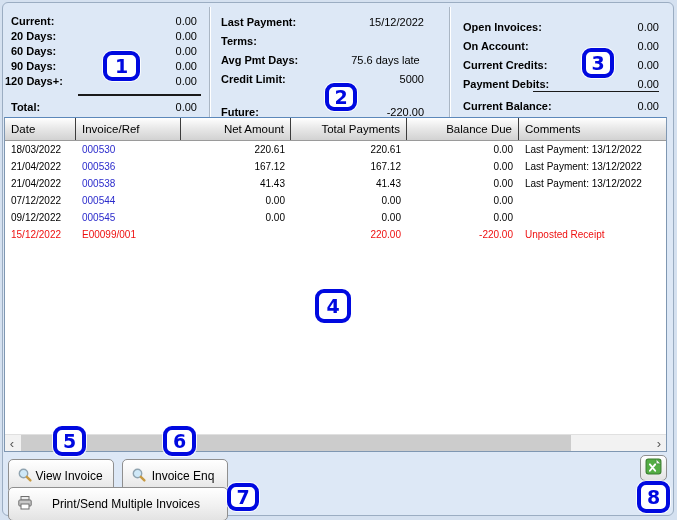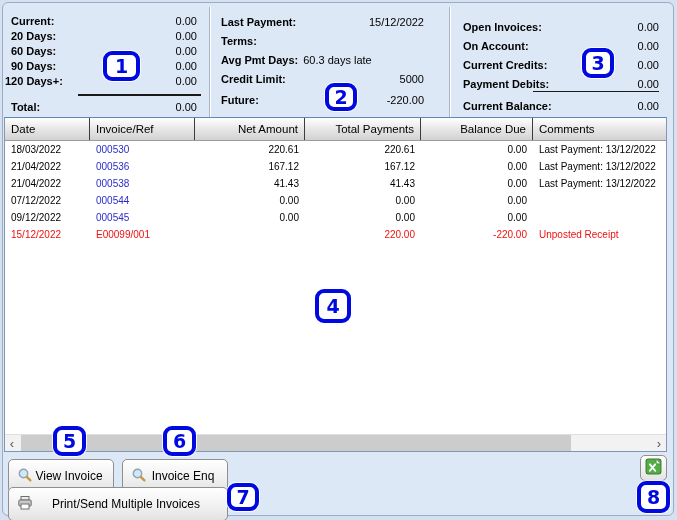--- a/index.html
+++ b/index.html
@@ -23,42 +23,42 @@
     background: linear-gradient(to right,#aab6c4 0,#aab6c4 50%,#ffffff 50%); }
   .panel-rows { position:absolute; }
   .prow { display:flex; align-items:center; height:15px; }
   .prow .lbl { font-weight:bold; white-space:nowrap; }
   .prow .val { margin-left:auto; white-space:nowrap; }
   .prow .val-inline { margin-left:5px; white-space:nowrap; }
   .sum-line { position:absolute; height:0; border-top:2px solid #1a1a1a; }
   .total-row { position:absolute; display:flex; align-items:center; }
   .total-row .lbl { font-weight:bold; }
   .total-row .val { margin-left:auto; }
-  .mid-row { height:19px; }
+  .mid-row { height:19px;gap:48px; }
   .rt-row { height:19px; }
   
   .tableWrap {
     position:absolute; left:4px; top:117px; width:663px; height:335px;
     background:#ffffff;
     border:1px solid #7f97b2;
     border-top:1px solid #5c88ba;
     overflow:hidden;
   }
   .thead { display:flex; height:23px;
     background: linear-gradient(#ffffff, #e9e9e9 45%, #d2d2d2);
     border-bottom:1px solid #9a9a9a;
     font-size:11.5px;
   }
   .th { padding:0 6px; display:flex; align-items:center; border-right:1px solid #3c3c3c; overflow:hidden; white-space:nowrap; }
   .th:last-child { border-right:none; }
   .th.r { justify-content:flex-end; }
   .trow { display:flex; height:17px; font-size:10px; }
   .td { padding:0 6px; display:flex; align-items:center; overflow:hidden; white-space:nowrap; }
   .td.r { justify-content:flex-end; }
-  .c-date { width:85px; }
+  .c-date { width:71px; }
   .c-ref  { width:105px; }
   .c-net  { width:110px; }
   .c-pay  { width:116px; }
   .c-bal  { width:112px; }
   .c-com  { width:133px; }
   .ref-link { color:#2b2bcc; }
   .trow.unposted, .trow.unposted .ref-link { color:#ee1111; }
   
   .hscroll { position:absolute; left:0; bottom:0; width:100%; height:17px;
     background:#f2f2f2; border-top:1px solid #e0e0e0; display:flex; align-items:center; }
@@ -135,27 +135,27 @@
   <div class="panel-rows" style="left:218px; top:9px; width:203px;">
     <div class="prow mid-row">
       <span class="lbl">Last Payment:</span>
       <span class="val">15/12/2022</span>
     </div>
     <div class="prow mid-row">
       <span class="lbl">Terms:</span>
     </div>
     <div class="prow mid-row">
       <span class="lbl">Avg Pmt Days:</span>
-      <span class="val-inline">60.3 days late</span>
+      <span class="val-inline">75.6 days late</span>
     </div>
     <div class="prow mid-row">
       <span class="lbl">Credit Limit:</span>
       <span class="val">5000</span>
     </div>
-    <div class="prow mid-row" style="margin-top:2px;">
+    <div class="prow mid-row" style="margin-top:14px;">
       <span class="lbl">Future:</span>
       <span class="val">-220.00</span>
     </div>
   </div>
 
   <div class="vdivider" style="left:446px;"></div>
 
   <div class="panel-rows" style="left:460px; top:14px; width:196px;">
     <div class="prow rt-row">
       <span class="lbl">Open Invoices:</span>

